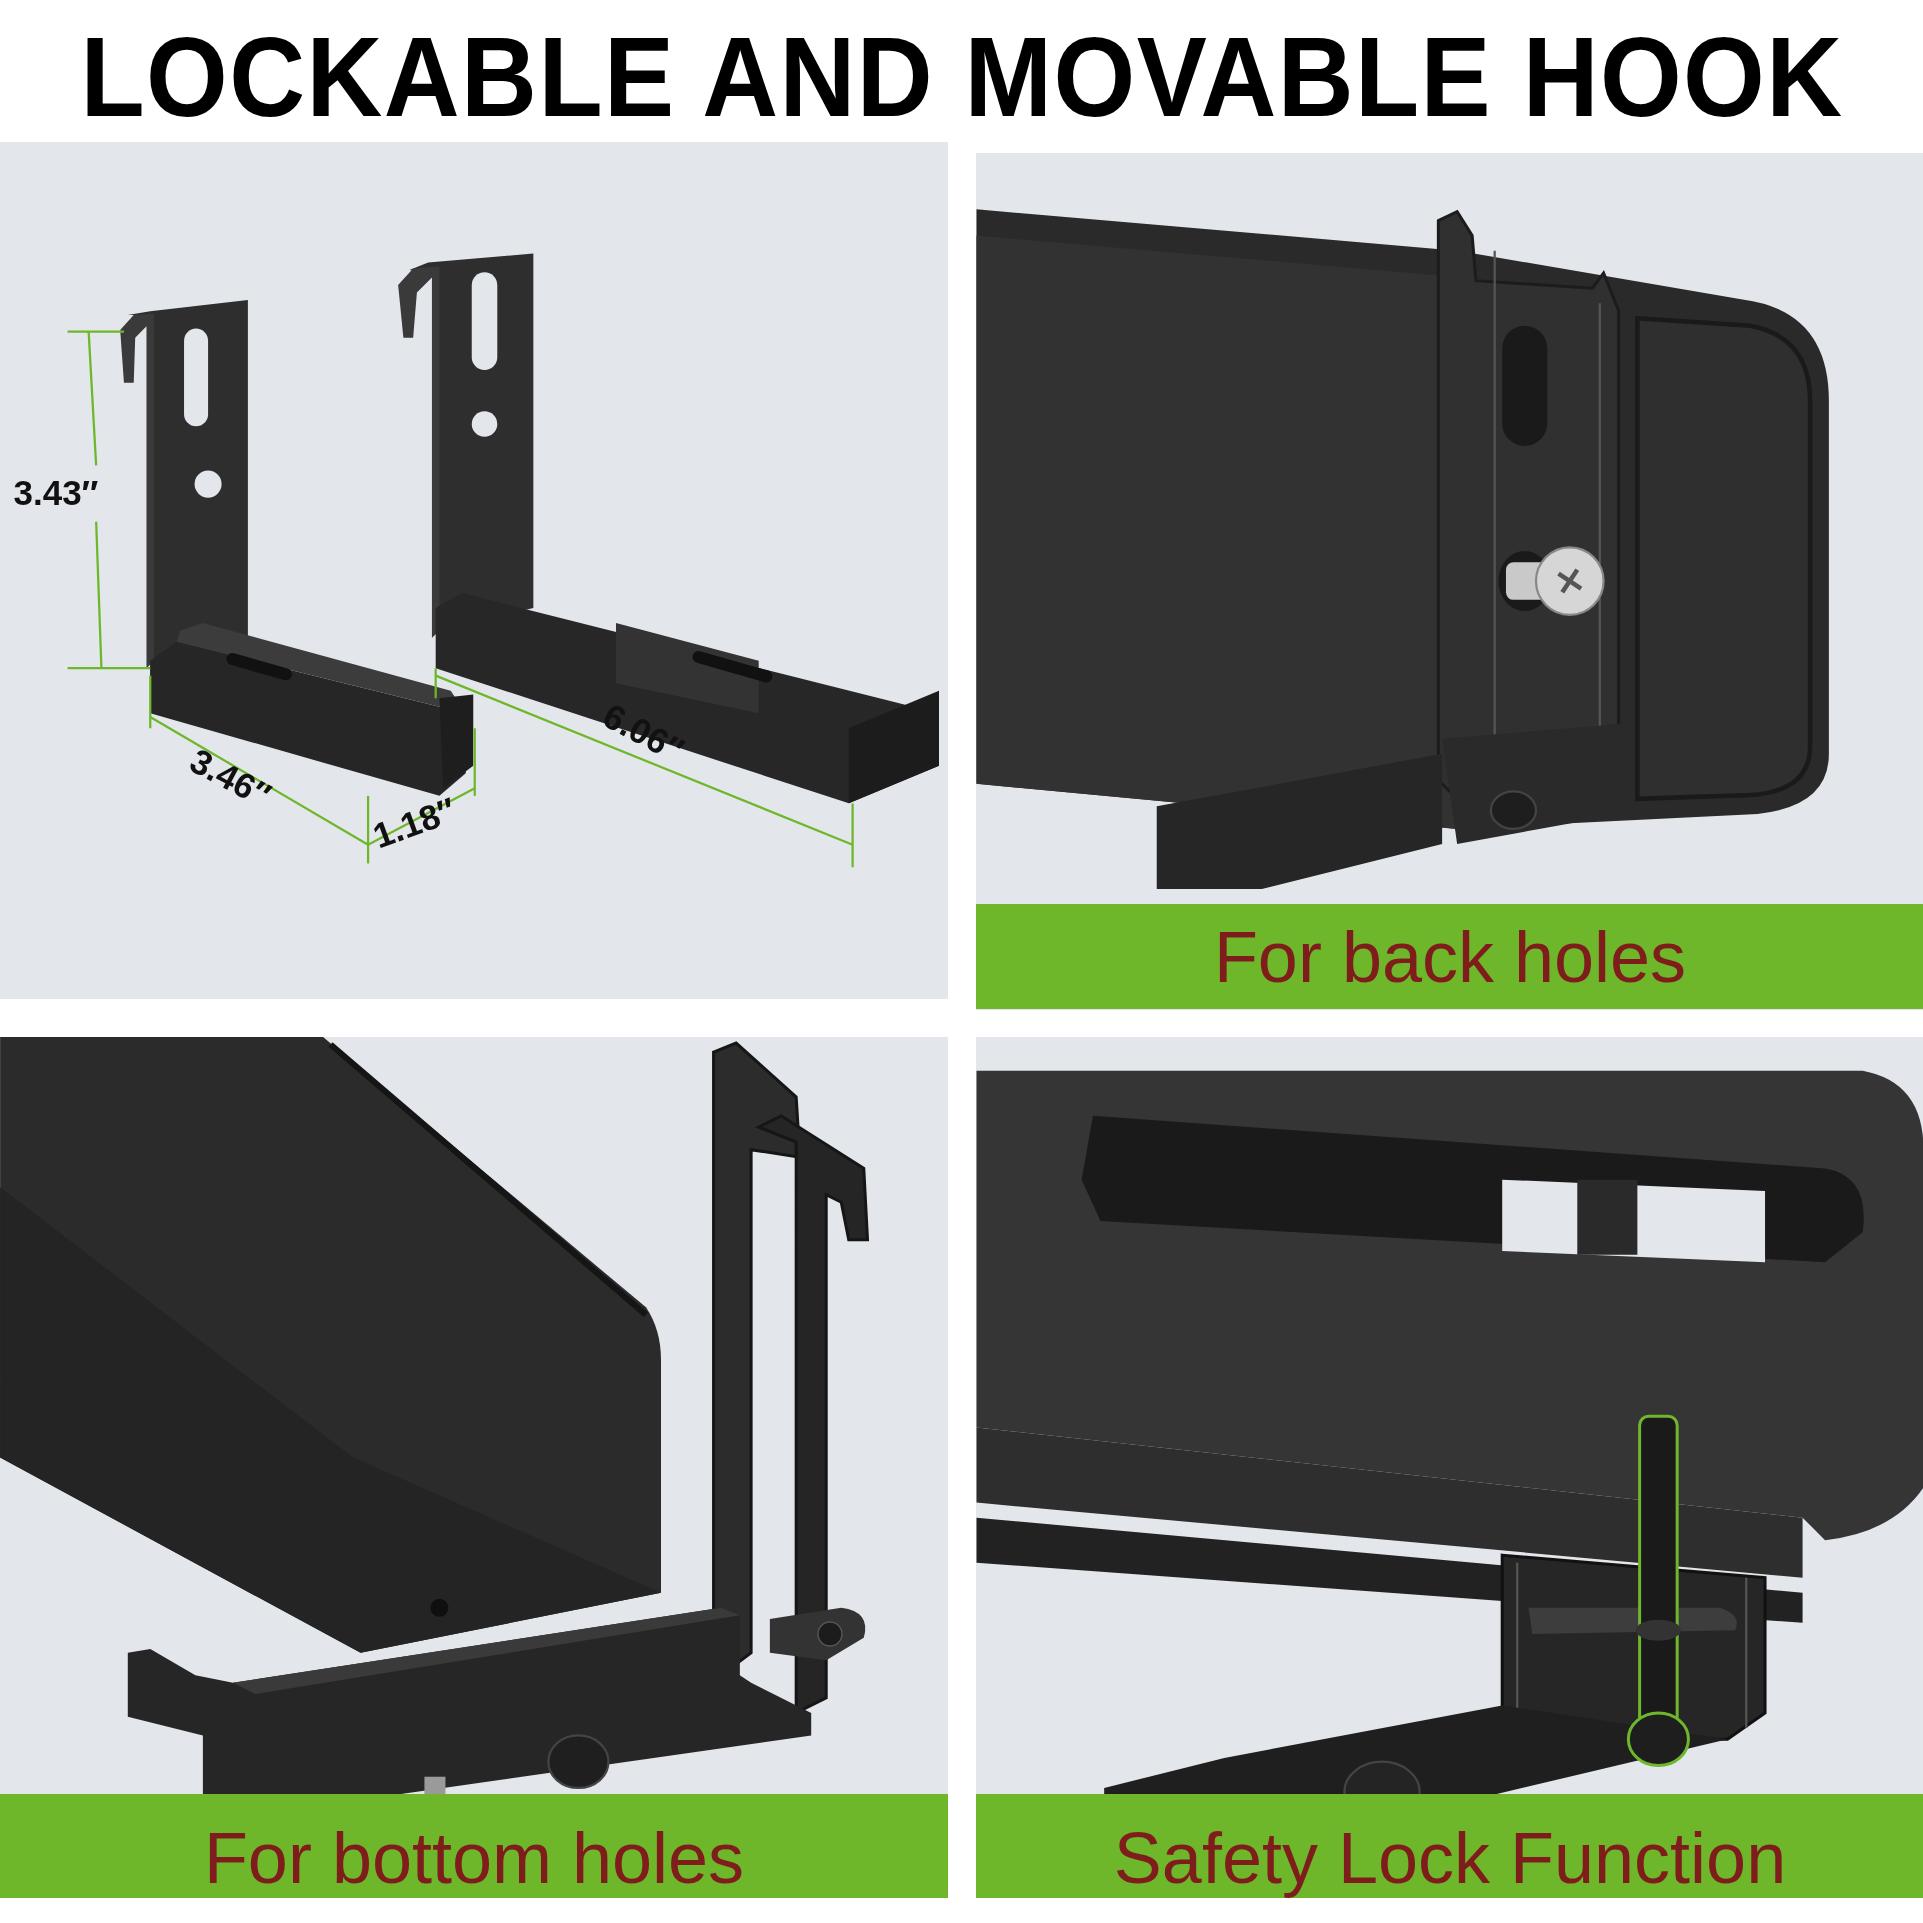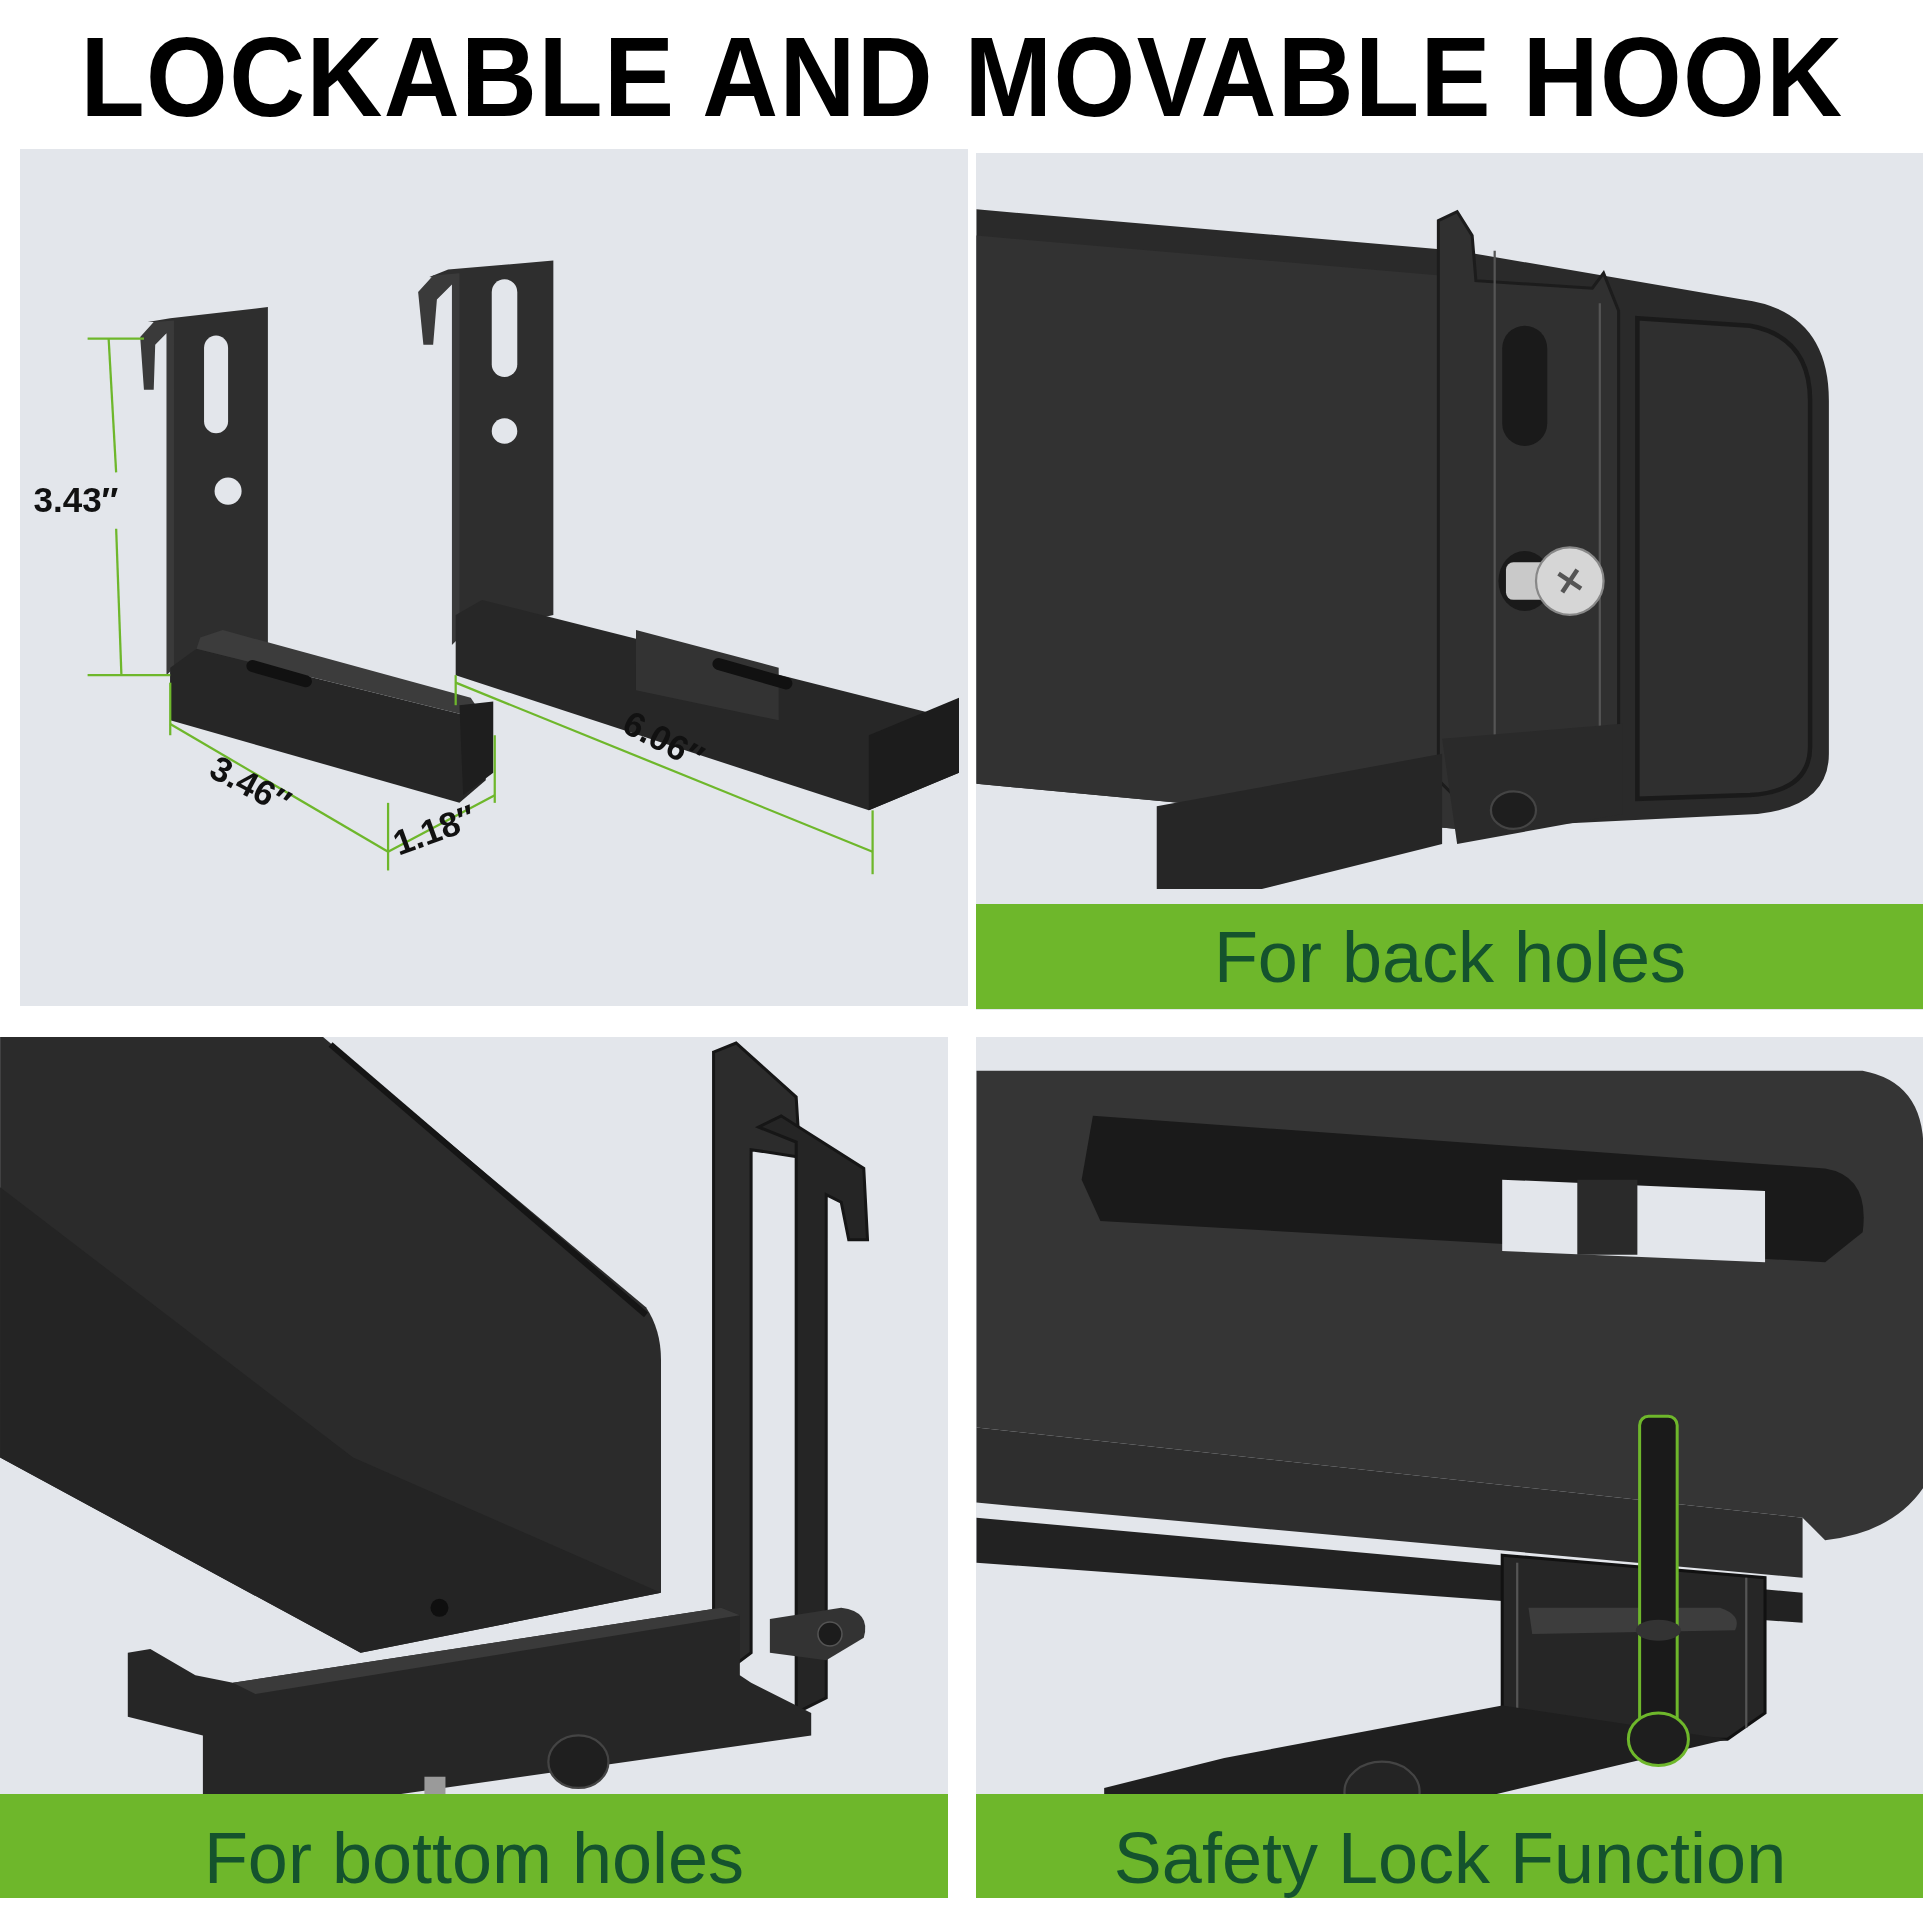--- a/index.html
+++ b/index.html
@@ -3,28 +3,28 @@
 <meta charset="utf-8">
 <style>
   html, body { margin: 0; padding: 0; background: #ffffff; }
   body { width: 1924px; height: 1924px; position: relative; overflow: hidden;
          font-family: "Liberation Sans", "DejaVu Sans", sans-serif; }
   .title { position: absolute; left: 0; top: 0; width: 1924px; height: 153px;
            display: flex; align-items: center; justify-content: center;
            font-family: "Liberation Sans", sans-serif; font-weight: 700;
            font-size: 113px; letter-spacing: 1.5px; color: #000; transform: scaleX(0.93);}
   .panel { position: absolute; background: #e3e6eb; overflow: hidden; }
-  .p-tl { left: 0; top: 149px; width: 948px; height: 857px; margin-left: 20px; }
+  .p-tl { left: 0; top: 142px; width: 948px; height: 857px; }
   .p-tr { left: 976px; top: 153px; width: 948px; height: 857px; }
   .p-bl { left: 0; top: 1037px; width: 948px; height: 861px; }
   .p-br { left: 976px; top: 1037px; width: 948px; height: 861px; }
   .panel svg { position: absolute; left: 0; top: 0; }
   .caption { position: absolute; left: 0; width: 100%; background: #6eb72b;
              display: flex; align-items: center; justify-content: center;
-             color: #14532d; font-family: "Liberation Sans", sans-serif;
+             color: #7f1d1d; font-family: "Liberation Sans", sans-serif;
              font-size: 72px; }
   .p-tr .caption { top: 751px; height: 105px; }
   .p-bl .caption, .p-br .caption { top: 757px; height: 128px; }
   .dim { position: absolute; font-family: "Liberation Sans", sans-serif;
          font-weight: 700; font-size: 35px; color: #111; white-space: nowrap; }
 </style>
 </head>
 <body>
 
 <div class="title">LOCKABLE AND MOVABLE HOOK</div>

